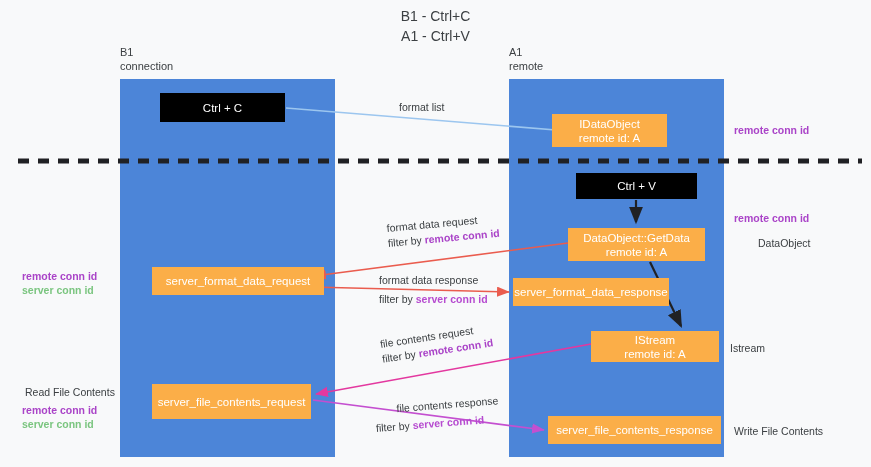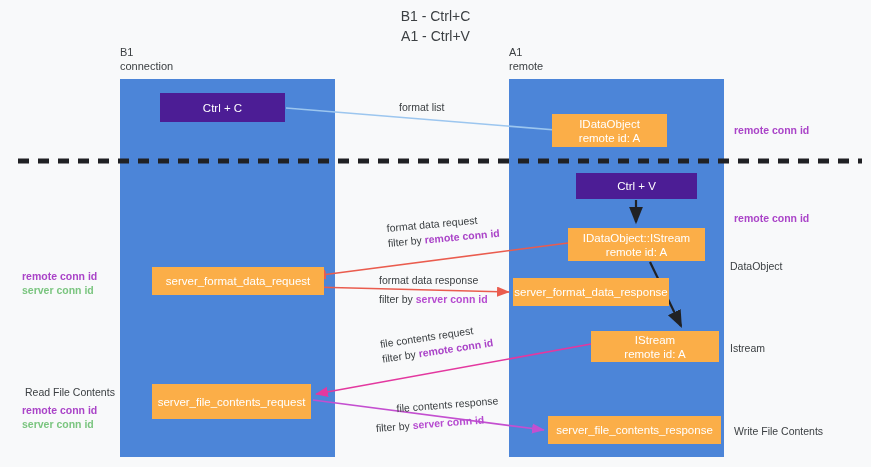--- a/index.html
+++ b/index.html
@@ -57,21 +57,21 @@
     display: flex;
     flex-direction: column;
     align-items: center;
     justify-content: center;
     color: #ffffff;
     font-size: 11.5px;
     line-height: 14px;
     text-align: center;
     box-sizing: border-box;
   }
-  .node-green { background: #4c1d95; }
+  .node-green { background: #000000; }
   .node-orange { background: #fbae48; }
 
   .n-ctrlc   { left: 160px; top: 93px;  width: 125px; height: 29px; }
   .n-idataobj{ left: 552px; top: 114px; width: 115px; height: 33px; }
   .n-ctrlv   { left: 576px; top: 173px; width: 121px; height: 26px; }
   .n-getdata { left: 568px; top: 228px; width: 137px; height: 33px; }
   .n-sfdreq  { left: 152px; top: 267px; width: 172px; height: 28px; }
   .n-sfdres  { left: 513px; top: 278px; width: 156px; height: 28px; }
   .n-istream { left: 591px; top: 331px; width: 128px; height: 31px; }
   .n-sfcreq  { left: 152px; top: 384px; width: 159px; height: 35px; }
@@ -172,21 +172,21 @@
   <div class="node node-orange n-idataobj">
     <span>IDataObject</span>
     <span>remote id: A</span>
   </div>
 
   <div class="node node-green n-ctrlv">
     <span>Ctrl + V</span>
   </div>
 
   <div class="node node-orange n-getdata">
-    <span>IDataObject::IStream</span>
+    <span>DataObject::GetData</span>
     <span>remote id: A</span>
   </div>
 
   <div class="node node-orange n-sfdreq">
     <span>server_format_data_request</span>
   </div>
 
   <div class="node node-orange n-sfdres">
     <span>server_format_data_response</span>
   </div>
@@ -223,21 +223,21 @@
 
   <div class="edge-label rot" style="left:374px; top:403px; transform: rotate(-4.5deg);">
     <div style="padding-left:22px;">file contents response</div>
     <div style="margin-top:3px;"><span>filter by </span><span class="kw-server-p">server conn id</span></div>
   </div>
 
   <div class="side-kw c-purple" style="left:734px; top:123px;">remote conn id</div>
 
   <div class="side-kw c-purple" style="left:734px; top:211px;">remote conn id</div>
 
-  <div class="side-label" style="left:730px; top:236px;margin-top:23px;">DataObject</div>
+  <div class="side-label" style="left:758px; top:236px;">DataObject</div>
 
   <div class="side-label" style="left:730px; top:341px;">Istream</div>
 
   <div class="side-label" style="left:734px; top:424px;">Write File Contents</div>
 
   <div class="side-kw c-purple" style="left:22px; top:269px;">remote conn id</div>
   <div class="side-kw c-green" style="left:22px; top:283px;">server conn id</div>
 
   <div class="side-label" style="left:25px; top:385px;">Read File Contents</div>
   <div class="side-kw c-purple" style="left:22px; top:403px;">remote conn id</div>

